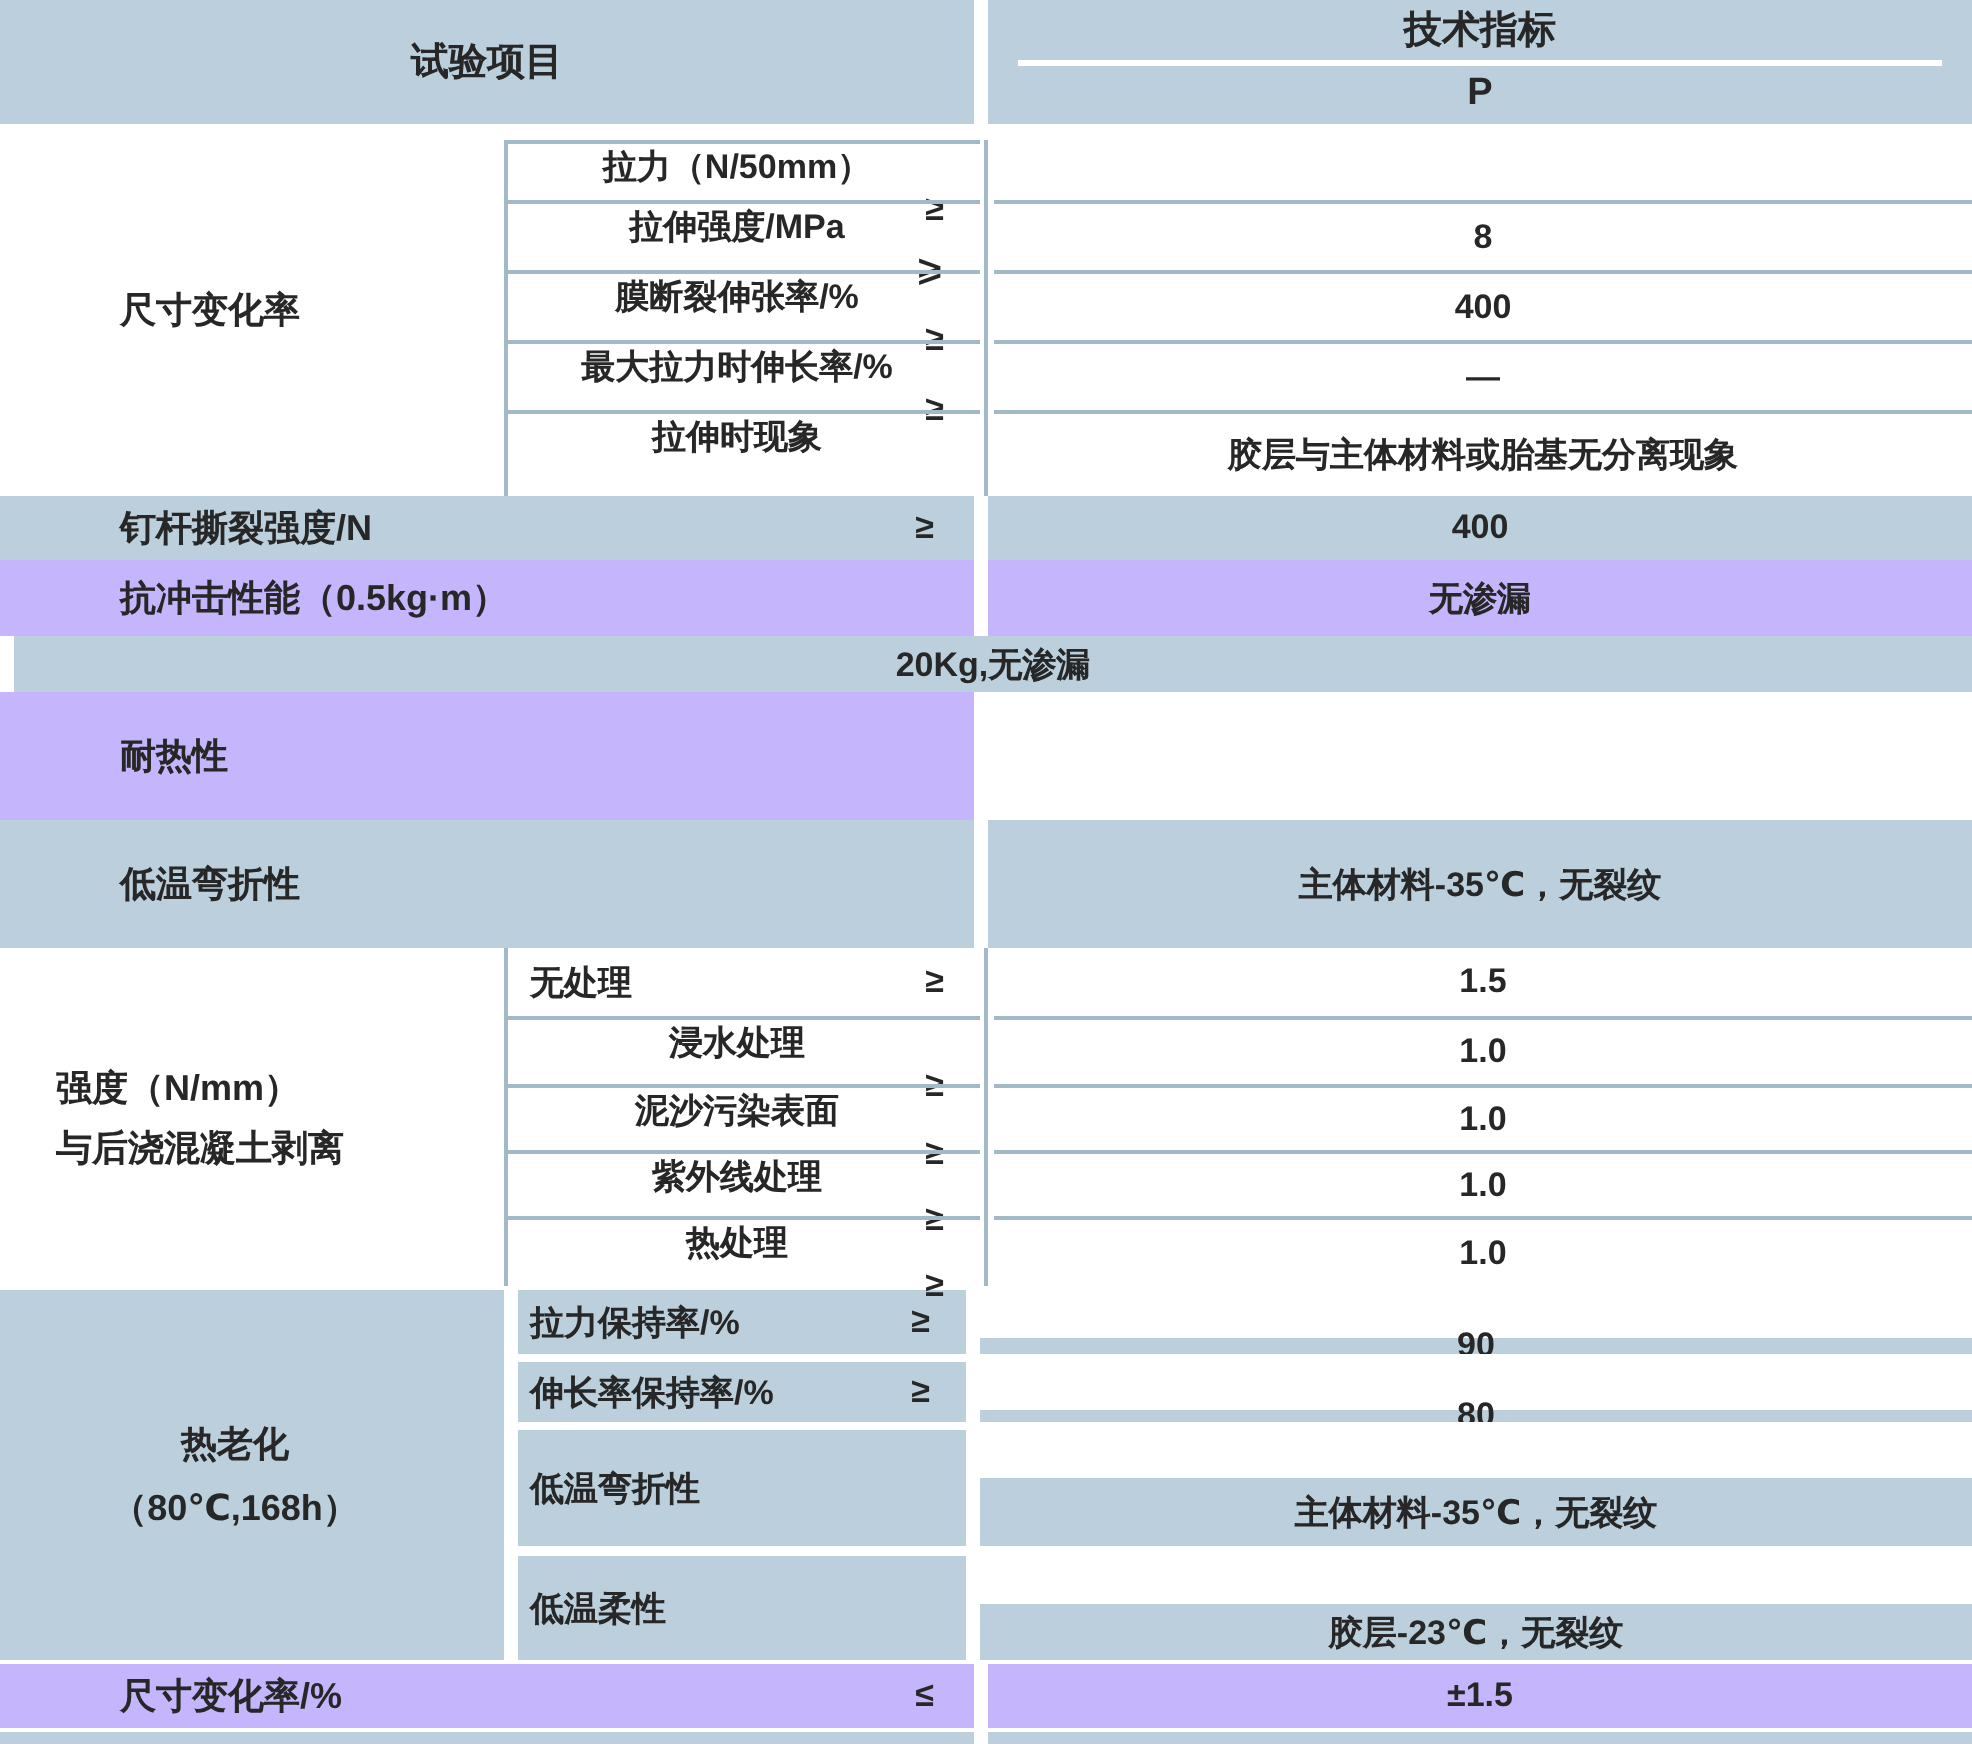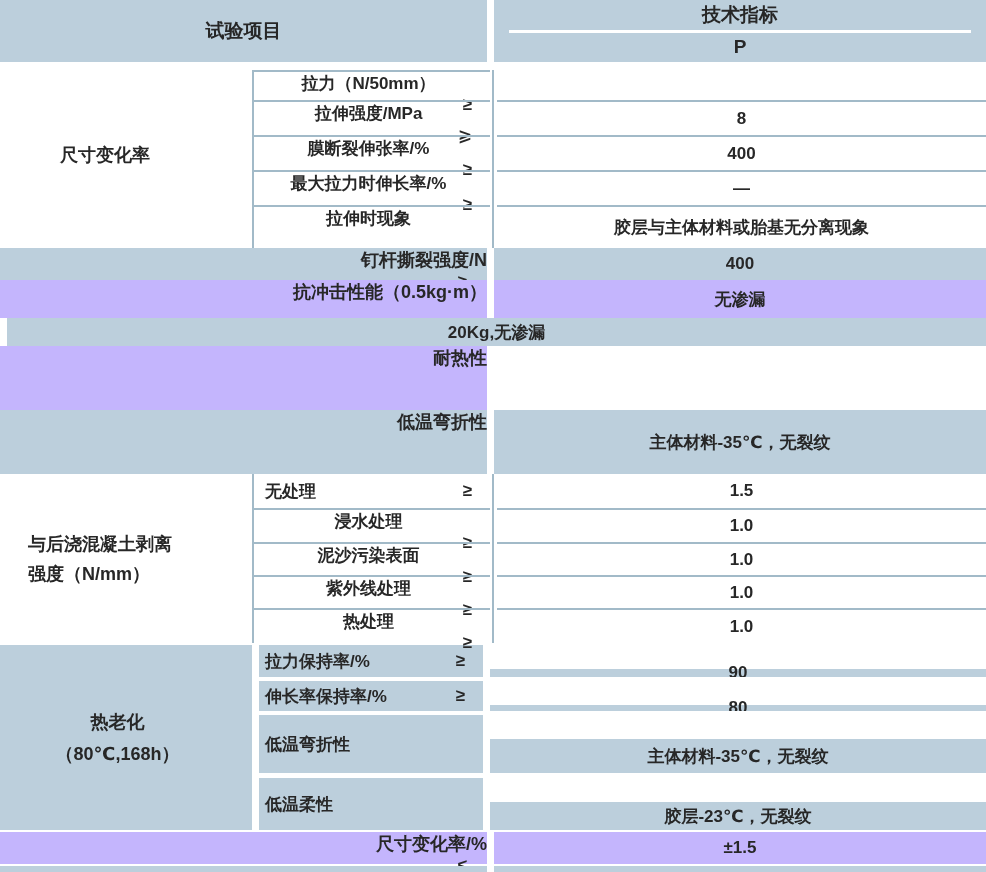--- a/index.html
+++ b/index.html
@@ -17,21 +17,21 @@
   
   .hdr{height:62px;display:flex;}
   .hdr .h-left{width:487px;background:var(--blue);display:flex;align-items:center;justify-content:center;font-size:19px;}
   .hdr .h-gap{width:7px;background:#fff;}
   .hdr .h-right{flex:1;background:var(--blue);display:flex;flex-direction:column;}
   .hdr .h-top,.hdr .h-bot{flex:1;display:flex;align-items:center;justify-content:center;font-size:19px;}
   .hdr .h-line{height:3px;background:#fff;width:94%;margin:0 auto;}
 
   
   .row{display:flex;}
-  .row .lz{width:487px;display:flex;align-items:flex-end;flex-direction:column;}
+  .row .lz{width:487px;display:flex;align-items:center;}
   .row .lz .lbl{padding-left:60px;font-size:18px;}
   .row .lz .sym{margin-left:auto;margin-right:20px;font-size:17px;}
   .row .gv{width:7px;background:#fff;}
   .row .rz{flex:1;display:flex;align-items:center;justify-content:center;font-size:17px;}
   .row.blue .lz,.row.blue .rz{background:var(--blue);}
   .row.white .lz,.row.white .rz{background:#c4b5fd;}
 
   
   .sec{position:relative;background:#fff;}
   .sec .labelcol{position:absolute;left:0;top:0;bottom:0;width:252px;display:flex;flex-direction:column;justify-content:center;font-size:18px;line-height:30px;}
@@ -178,22 +178,22 @@
     <div class="lz">
         <span class="lbl">低温弯折性</span>
         <span class="sym"></span>
       </div>
     <div class="gv"></div>
     <div class="rz">主体材料-35℃，无裂纹</div>
   </div>
 
   <div class="sec peel" style="height:169px">
     <div class="labelcol">
+      <span>强度（N/mm）</span>
       <span>与后浇混凝土剥离</span>
-      <span>强度（N/mm）</span>
     </div>
     <div class="vline1"></div>
     <div class="vline2"></div>
     <div class="rows">
       <div class="srow h34">
         <div class="mid">
             <span class="nm">无处理</span>
             <span class="sym">≥</span>
           </div>
         <div class="gv"></div>

